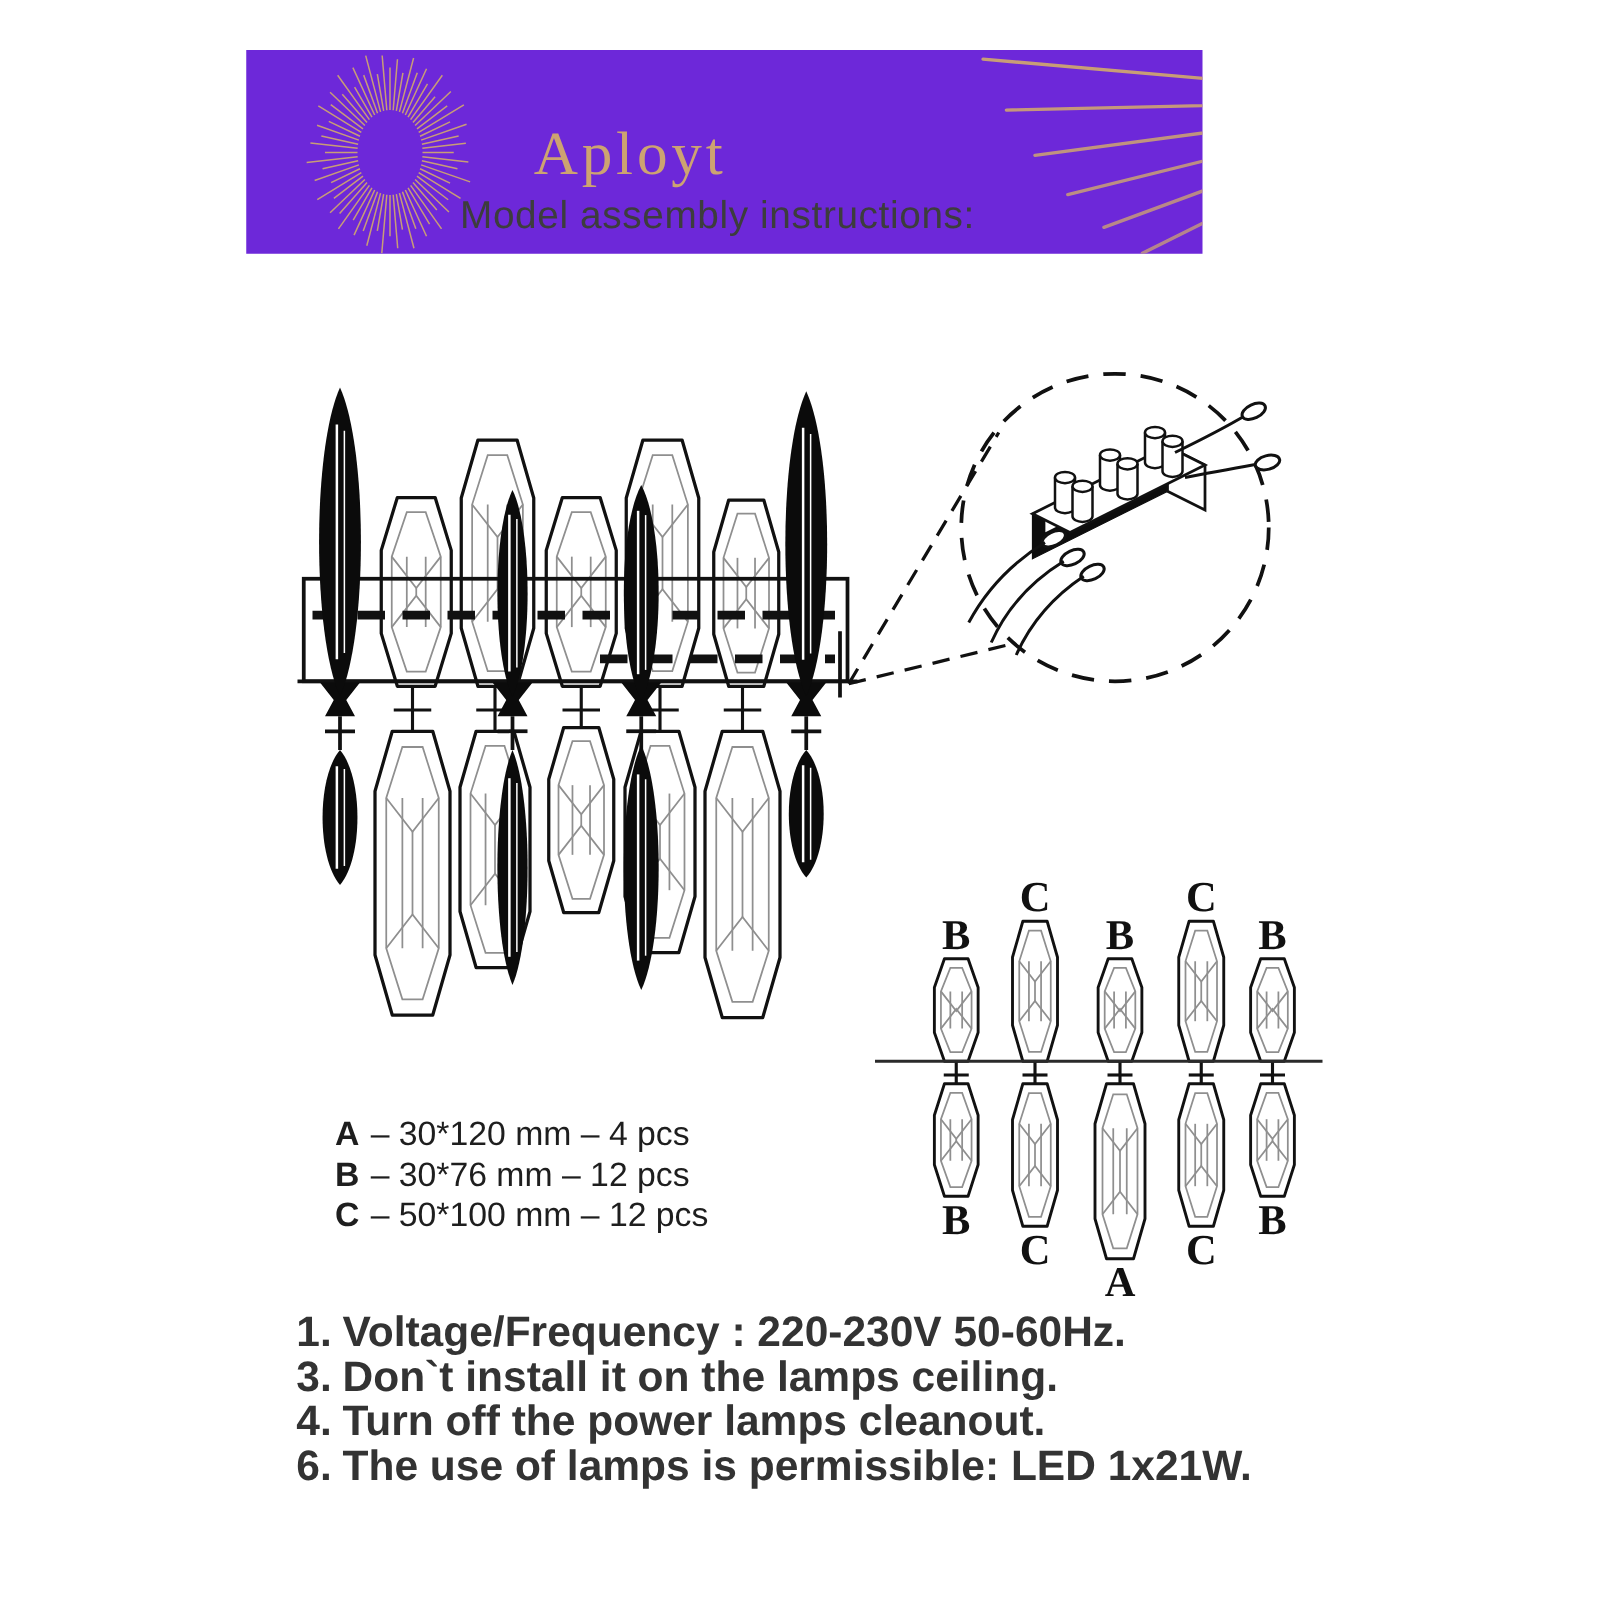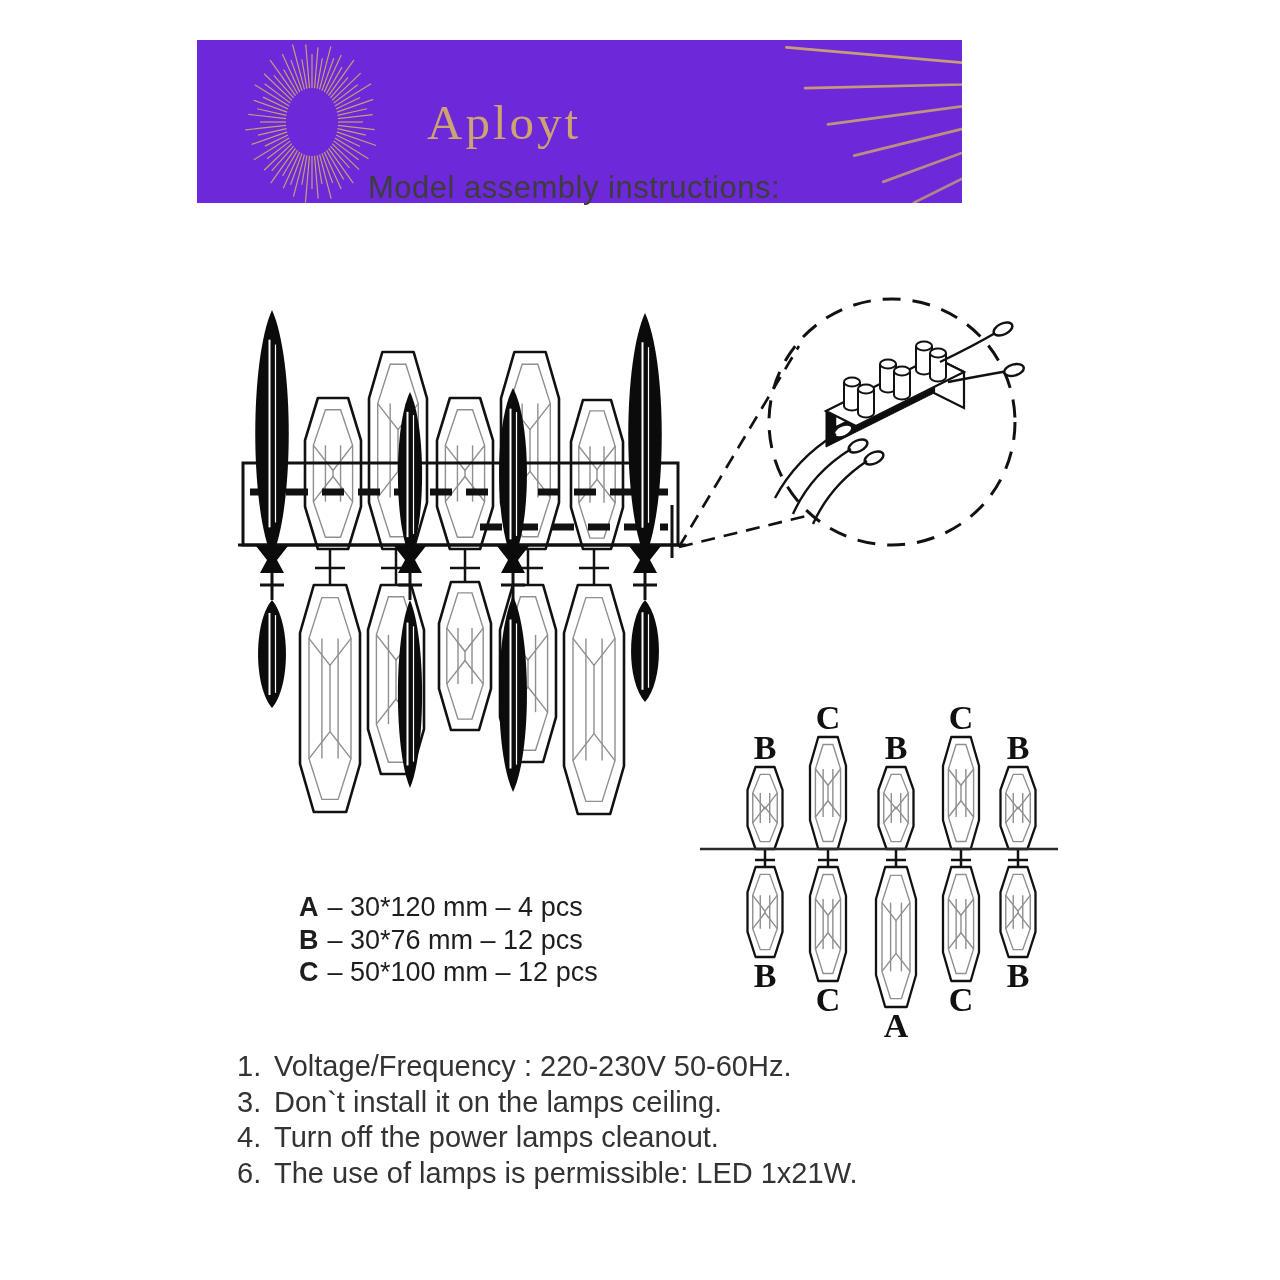--- a/index.html
+++ b/index.html
@@ -2,27 +2,27 @@
 <html><head>
 <meta charset="utf-8">
 <style>
   html,body{margin:0;padding:0;}
   body{width:1280px;height:1280px;background:#ffffff;position:relative;overflow:hidden;
        font-family:"Liberation Sans",sans-serif;}
   .banner{position:absolute;left:197px;top:0;width:765px;height:163px;background:#6d28d9;overflow:hidden;margin-top:40px;}
   .banner svg{position:absolute;left:0;top:0;}
   .brand{position:absolute;left:230px;top:54px;font-size:49px;letter-spacing:3px;
          color:#cda371;font-family:"Liberation Serif",serif;font-weight:400;}
-  .title-block{position:absolute;left:0;top:170px;width:1148px;text-align:center;color:#3d3d3d;}
+  .title-block{position:absolute;left:0;top:154px;width:1148px;text-align:center;color:#3d3d3d;}
   .title-l1{font-size:31px;letter-spacing:.5px;}
   .title-l2{font-size:31px;letter-spacing:.5px;margin-top:7px;}
   .drawing{position:absolute;}
-  .legend{position:absolute;left:268px;top:891px;font-size:27px;color:#1e1e1e;line-height:32.5px;margin-left:31px;}
+  .legend{position:absolute;left:268px;top:891px;font-size:27px;color:#1e1e1e;line-height:32.5px;}
   .legend b{margin-right:9px;}
-  .instructions{position:absolute;left:237px;top:1049px;font-size:29px;color:#333;line-height:35.6px;}
+  .instructions{position:absolute;left:237px;top:1049px;font-size:34px;color:#333;line-height:35.6px;font-weight:bold;}
   .ins .n{display:inline-block;width:37px;}
   .lbl{font-family:"Liberation Serif",serif;font-weight:bold;font-size:34px;fill:#111;text-anchor:middle;}
 </style>
 </head>
 <body>
 
 <div class="page">
 
   <header class="banner">
     <svg id="banner-svg" width="885" height="163" viewBox="0 0 885 163">

